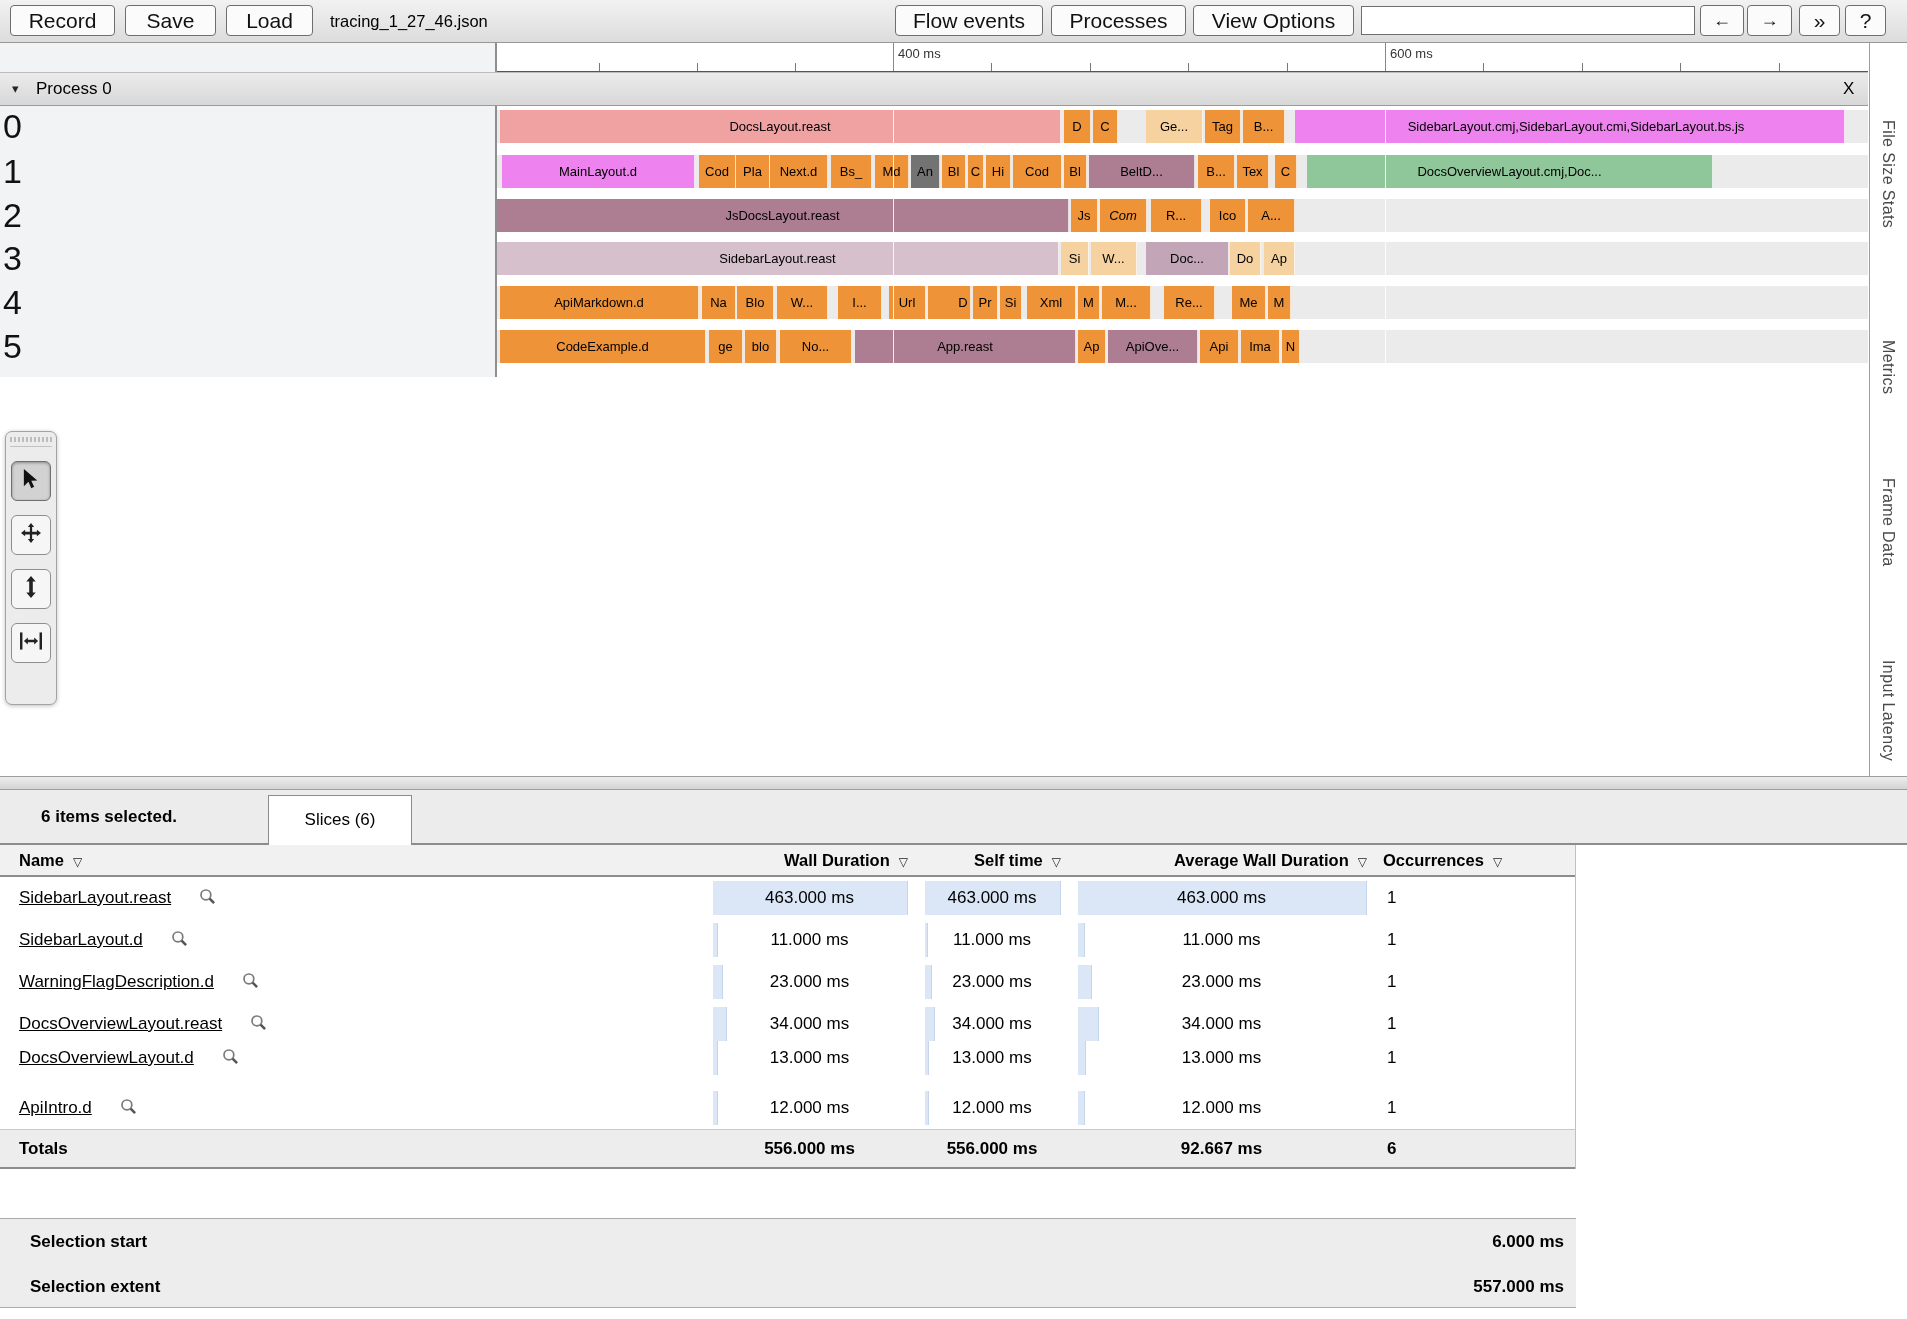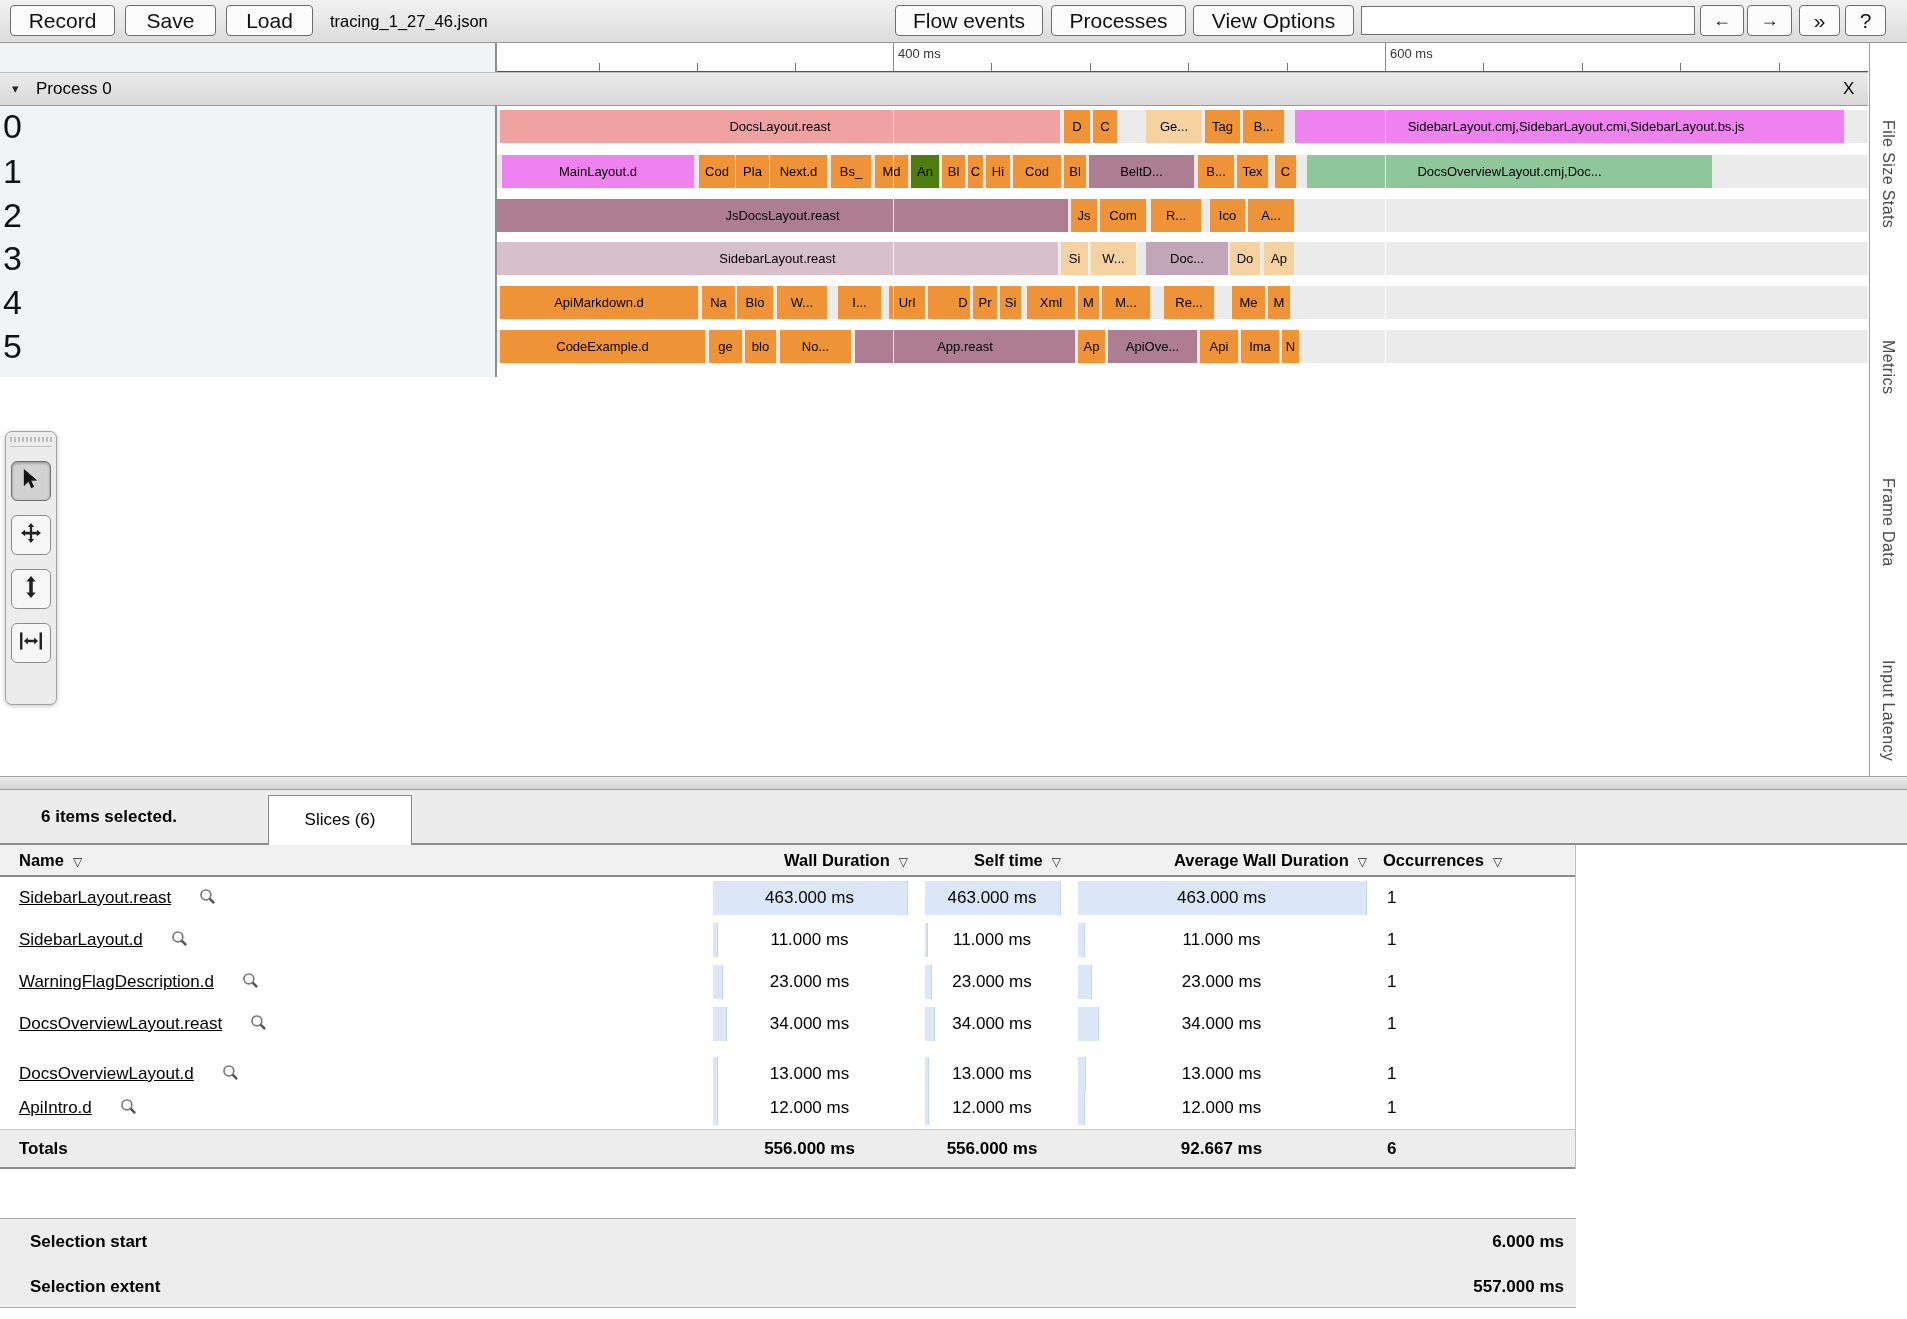--- a/index.html
+++ b/index.html
@@ -149,36 +149,36 @@
       <div class="slice" title="B..." style="left: 1243px; top: 110px; width: 42px; background: rgb(239, 147, 56);">B...</div>
       <div class="slice" title="SidebarLayout.cmj,SidebarLayout.cmi,SidebarLayout.bs.js" style="left: 1295px; top: 110px; width: 550px; background: rgb(238, 130, 238); padding-left: 13px;">SidebarLayout.cmj,SidebarLayout.cmi,SidebarLayout.bs.js</div>
       <div class="rownum" style="top: 151px;">1</div>
       <div class="stripe" style="top: 155px;"></div>
       <div class="slice" title="MainLayout.d" style="left: 502px; top: 155px; width: 193px; background: rgb(238, 130, 238);">MainLayout.d</div>
       <div class="slice" title="Cod" style="left: 699px; top: 155px; width: 37px; background: rgb(239, 147, 56);">Cod</div>
       <div class="slice" title="Pla" style="left: 736px; top: 155px; width: 34px; background: rgb(239, 147, 56);">Pla</div>
       <div class="slice" title="Next.d" style="left: 770px; top: 155px; width: 58px; background: rgb(239, 147, 56);">Next.d</div>
       <div class="slice" title="Bs_" style="left: 831px; top: 155px; width: 41px; background: rgb(239, 147, 56);">Bs_</div>
       <div class="slice" title="Md" style="left: 875px; top: 155px; width: 34px; background: rgb(239, 147, 56);">Md</div>
-      <div class="slice" title="An" style="left: 911px; top: 155px; width: 29px; background: #4d7c0f;">An</div>
+      <div class="slice" title="An" style="left: 911px; top: 155px; width: 29px; background: #737373;">An</div>
       <div class="slice" title="Bl" style="left: 942px; top: 155px; width: 24px; background: rgb(239, 147, 56);">Bl</div>
       <div class="slice" title="C" style="left: 968px; top: 155px; width: 16px; background: rgb(239, 147, 56);">C</div>
       <div class="slice" title="Hi" style="left: 986px; top: 155px; width: 25px; background: rgb(239, 147, 56);">Hi</div>
       <div class="slice" title="Cod" style="left: 1013px; top: 155px; width: 49px; background: rgb(239, 147, 56);">Cod</div>
       <div class="slice" title="Bl" style="left: 1064px; top: 155px; width: 23px; background: rgb(239, 147, 56);">Bl</div>
       <div class="slice" title="BeltD..." style="left: 1089px; top: 155px; width: 106px; background: rgb(173, 126, 145);">BeltD...</div>
       <div class="slice" title="B..." style="left: 1198px; top: 155px; width: 37px; background: rgb(239, 147, 56);">B...</div>
       <div class="slice" title="Tex" style="left: 1237px; top: 155px; width: 32px; background: rgb(239, 147, 56);">Tex</div>
       <div class="slice" title="C" style="left: 1275px; top: 155px; width: 22px; background: rgb(239, 147, 56);">C</div>
       <div class="slice" title="DocsOverviewLayout.cmj,Doc..." style="left: 1307px; top: 155px; width: 406px; background: rgb(143, 199, 154);">DocsOverviewLayout.cmj,Doc...</div>
       <div class="rownum" style="top: 195px;">2</div>
       <div class="stripe" style="top: 199px;"></div>
       <div class="slice" title="JsDocsLayout.reast" style="left: 497px; top: 199px; width: 572px; background: rgb(173, 126, 145);">JsDocsLayout.reast</div>
       <div class="slice" title="Js" style="left: 1071px; top: 199px; width: 27px; background: rgb(239, 147, 56);">Js</div>
-      <div class="slice" title="Com" style="left: 1100px; top: 199px; width: 47px; background: rgb(239, 147, 56);">Com</div>
+      <div class="slice" title="Com" style="left: 1100px; top: 199px; width: 47px; background: rgb(239, 147, 56); font-style: italic;">Com</div>
       <div class="slice" title="R..." style="left: 1151px; top: 199px; width: 51px; background: rgb(239, 147, 56);">R...</div>
       <div class="slice" title="Ico" style="left: 1210px; top: 199px; width: 36px; background: rgb(239, 147, 56);">Ico</div>
       <div class="slice" title="A..." style="left: 1248px; top: 199px; width: 47px; background: rgb(239, 147, 56);">A...</div>
       <div class="rownum" style="top: 238px;">3</div>
       <div class="stripe" style="top: 242px;"></div>
       <div class="slice" title="SidebarLayout.reast" style="left: 497px; top: 242px; width: 562px; background: rgb(214, 192, 203);">SidebarLayout.reast</div>
       <div class="slice" title="Si" style="left: 1061px; top: 242px; width: 28px; background: rgb(246, 210, 160);">Si</div>
       <div class="slice" title="W..." style="left: 1091px; top: 242px; width: 46px; background: rgb(246, 210, 160);">W...</div>
       <div class="slice" title="Doc..." style="left: 1146px; top: 242px; width: 83px; background: rgb(194, 166, 183);">Doc...</div>
       <div class="slice" title="Do" style="left: 1230px; top: 242px; width: 31px; background: rgb(246, 210, 160);">Do</div>
@@ -329,21 +329,21 @@
                 <line x1="10" y1="10" x2="14.2" y2="14.2" stroke="#555" stroke-width="2.4"></line>
               </svg></span></div>
           <div class="cellbar" style="left: 713px; width: 14px;"></div>
           <div class="num" style="left: 713px; width: 193px;">34.000 ms</div>
           <div class="cellbar" style="left: 925px; width: 10px;"></div>
           <div class="num" style="left: 925px; width: 134px;">34.000 ms</div>
           <div class="cellbar" style="left: 1078px; width: 21px;"></div>
           <div class="num" style="left: 1078px; width: 287px;">34.000 ms</div>
           <div class="occ">1</div>
         </div>
-        <div class="trow" style="top: 208px; padding-left: 8px;">
+        <div class="trow" style="top: 192px; padding-left: 8px;">
           <div class="tname"><span class="nlink">DocsOverviewLayout.d</span><span class="mag"><svg width="17" height="17" viewBox="0 0 16 16">
                 <circle cx="6.5" cy="6.5" r="4.6" fill="#fdfdfd" stroke="#7a7a7a" stroke-width="1.6"></circle>
                 <line x1="10" y1="10" x2="14.2" y2="14.2" stroke="#555" stroke-width="2.4"></line>
               </svg></span></div>
           <div class="cellbar" style="left: 713px; width: 5px;"></div>
           <div class="num" style="left: 713px; width: 193px;">13.000 ms</div>
           <div class="cellbar" style="left: 925px; width: 4px;"></div>
           <div class="num" style="left: 925px; width: 134px;">13.000 ms</div>
           <div class="cellbar" style="left: 1078px; width: 8px;"></div>
           <div class="num" style="left: 1078px; width: 287px;">13.000 ms</div>

